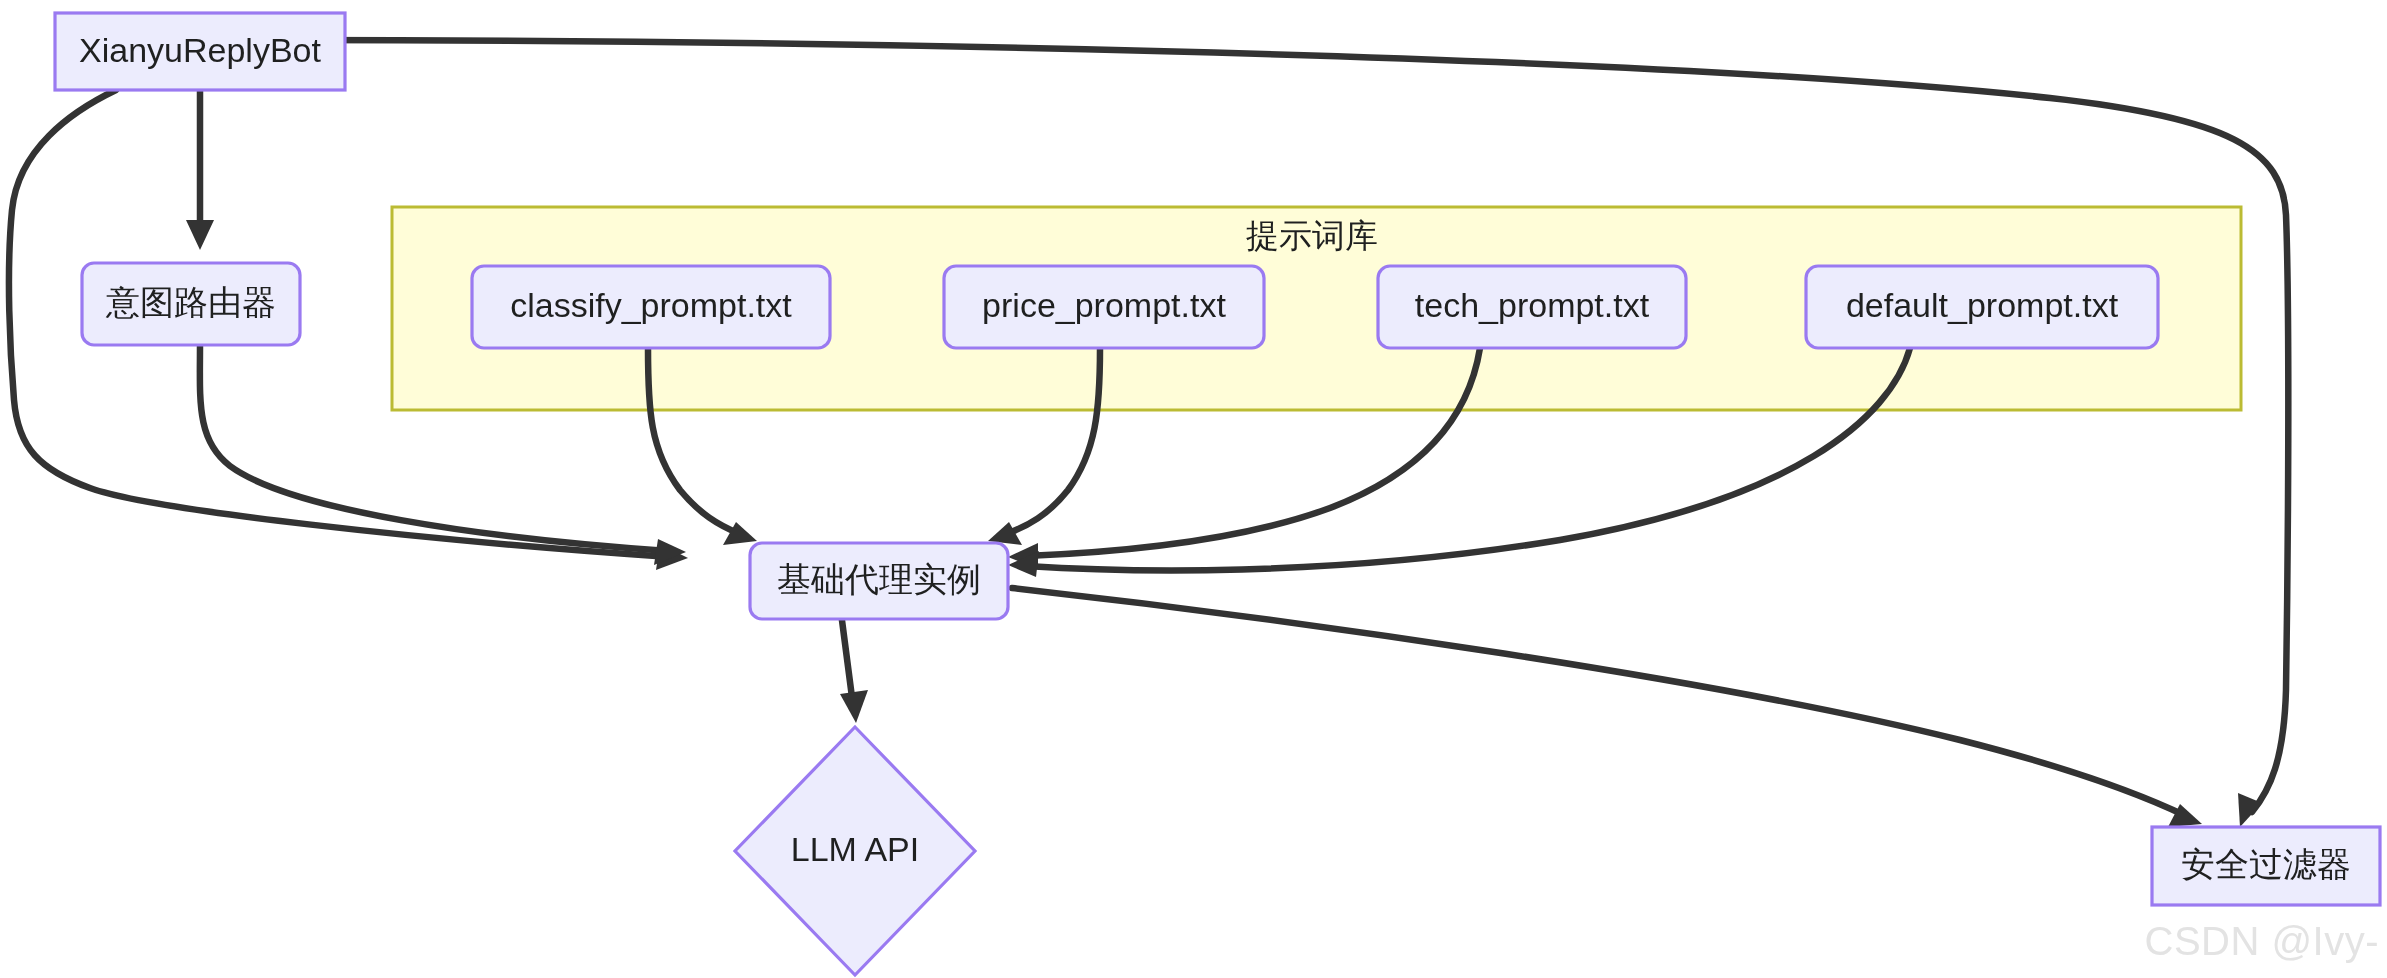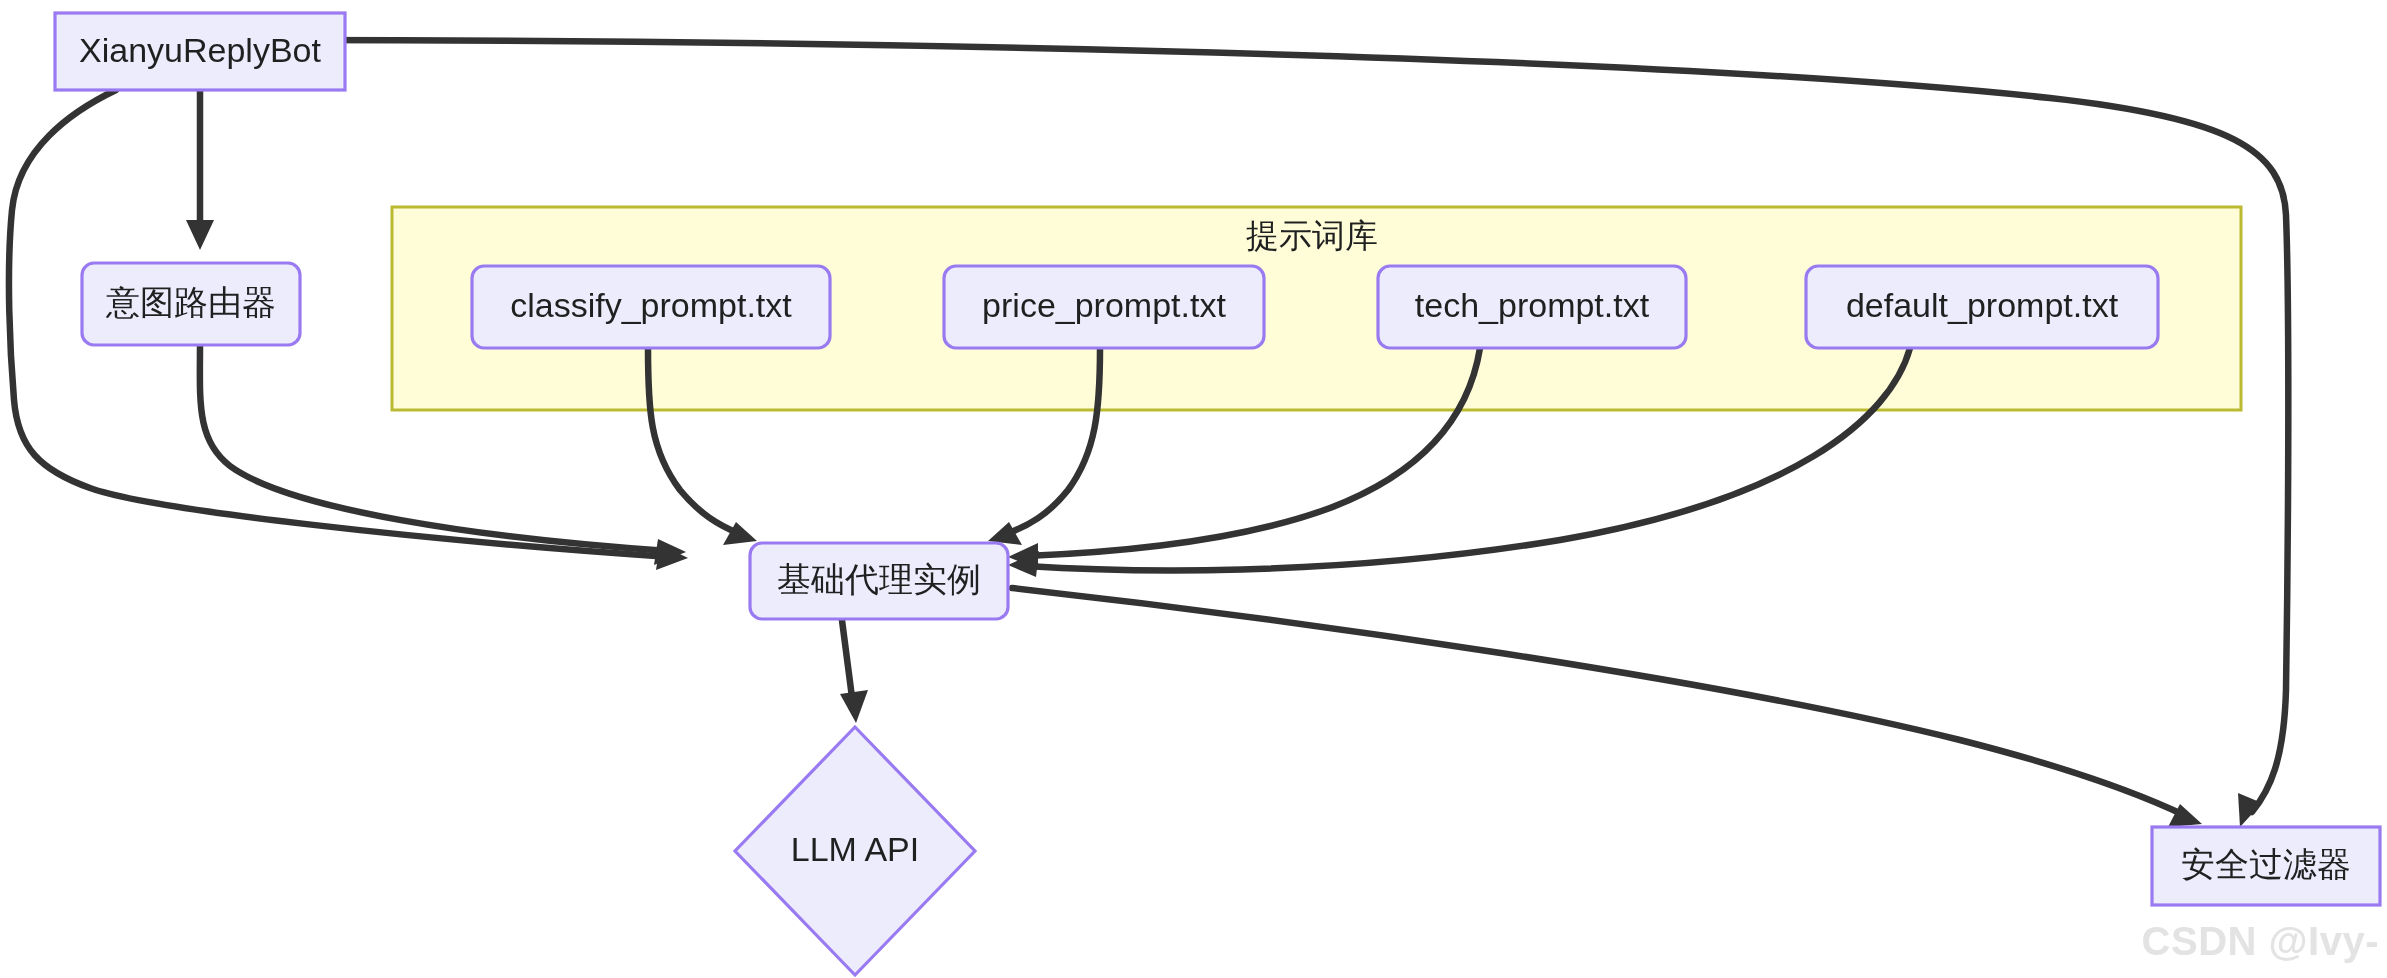--- a/index.html
+++ b/index.html
@@ -71,21 +71,20 @@
   .watermark {
     position: absolute;
     right: 8px;
     bottom: 14px;
     font-size: 40px;
     color: #e3e3e3;
     font-family: "Liberation Sans", "DejaVu Sans", sans-serif;
     white-space: nowrap;
     letter-spacing: 0.5px;
     user-select: none;
-    font-weight: bold;
   }
 </style>
 </head>
 <body>
 
 <div id="stage">
 
   <svg id="diagram" viewBox="0 0 2387 978">
 
     <g>

